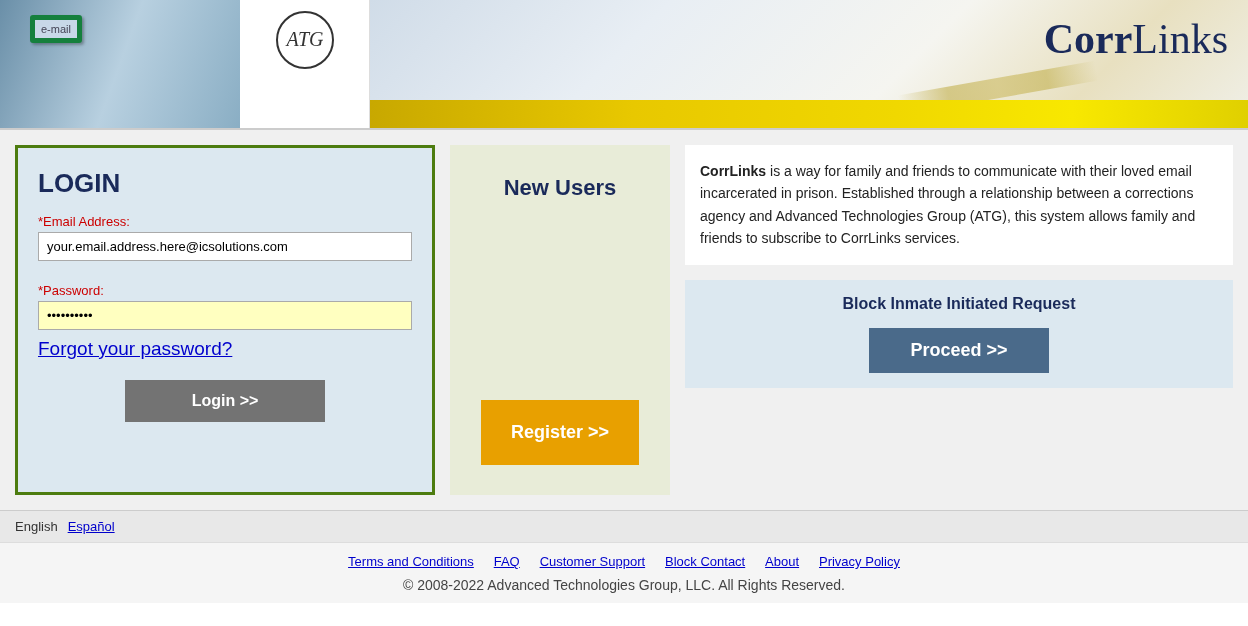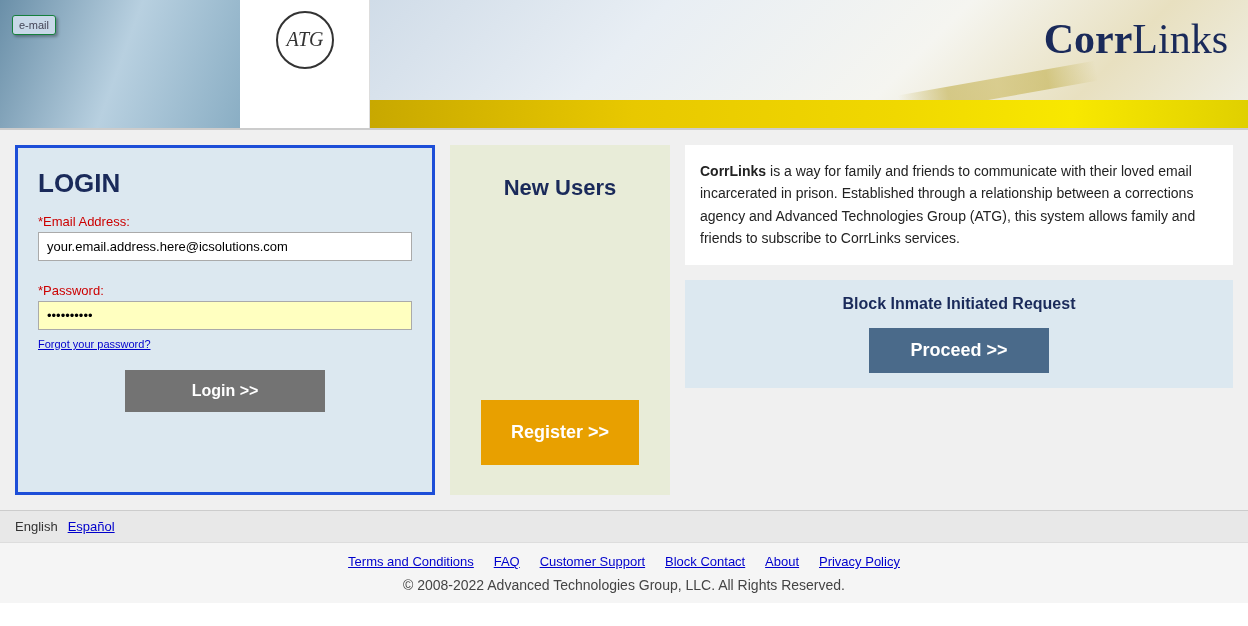--- a/index.html
+++ b/index.html
@@ -21,23 +21,23 @@
       overflow: hidden;
     }
     .keyboard-overlay {
       position: absolute;
       top: 0; left: 0; right: 0; bottom: 0;
       background: linear-gradient(110deg, #6a8fa8 0%, #b8d0e0 50%, #8aaec4 100%);
     }
     .key-email {
       position: absolute;
       top: 15px;
-      left: 12px;
+      left: 30px;
       background: #c8d8e8;
-      border: 1px solid #15803d;
+      border: 5px solid #15803d;
       border-radius: 3px;
       padding: 3px 6px;
       font-size: 11px;
       color: #445;
       box-shadow: 2px 2px 3px rgba(0,0,0,0.3);
     }
     .atg-logo-area {
       width: 130px;
       flex-shrink: 0;
       display: flex;
@@ -98,21 +98,21 @@
       gap: 15px;
       background: #f0f0f0;
       min-height: 380px;
     }
 
     
     .login-box {
       width: 420px;
       flex-shrink: 0;
       background: #dce8f0;
-      border: 3px solid #1d4ed8;
+      border: 3px solid #4d7c0f;
       padding: 20px;
     }
     .login-title {
       font-size: 26px;
       font-weight: bold;
       color: #1a2a5a;
       margin-bottom: 15px;
     }
     .field-label {
       color: #cc0000;
@@ -130,21 +130,21 @@
     .password-input {
       width: 100%;
       padding: 6px 8px;
       border: 1px solid #aaa;
       font-size: 13px;
       margin-bottom: 8px;
       background: #ffffc0;
     }
     .forgot-password {
       color: #0000cc;
-      font-size: 11px;
+      font-size: 19px;
       text-decoration: underline;
       cursor: pointer;
       display: block;
       margin-bottom: 20px;
     }
     .login-button {
       display: block;
       width: 200px;
       margin: 0 auto;
       padding: 12px 20px;

